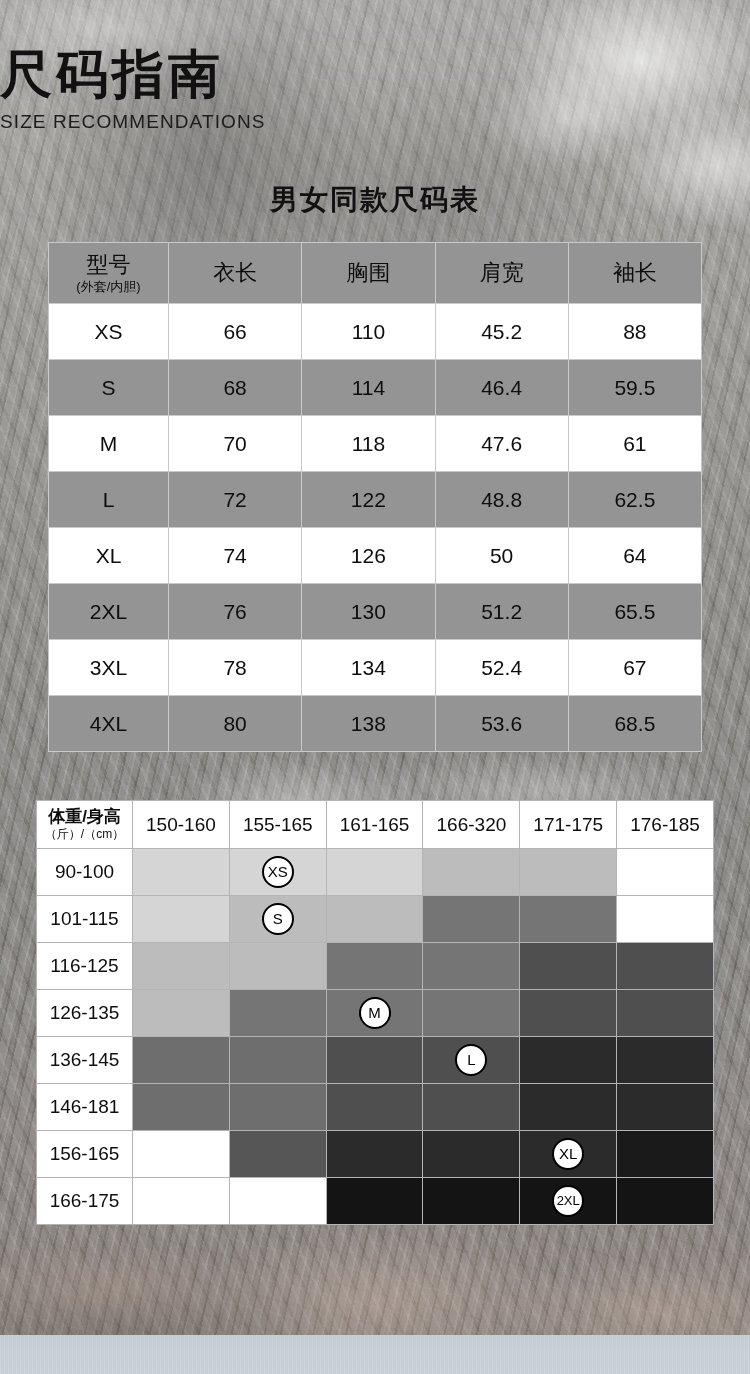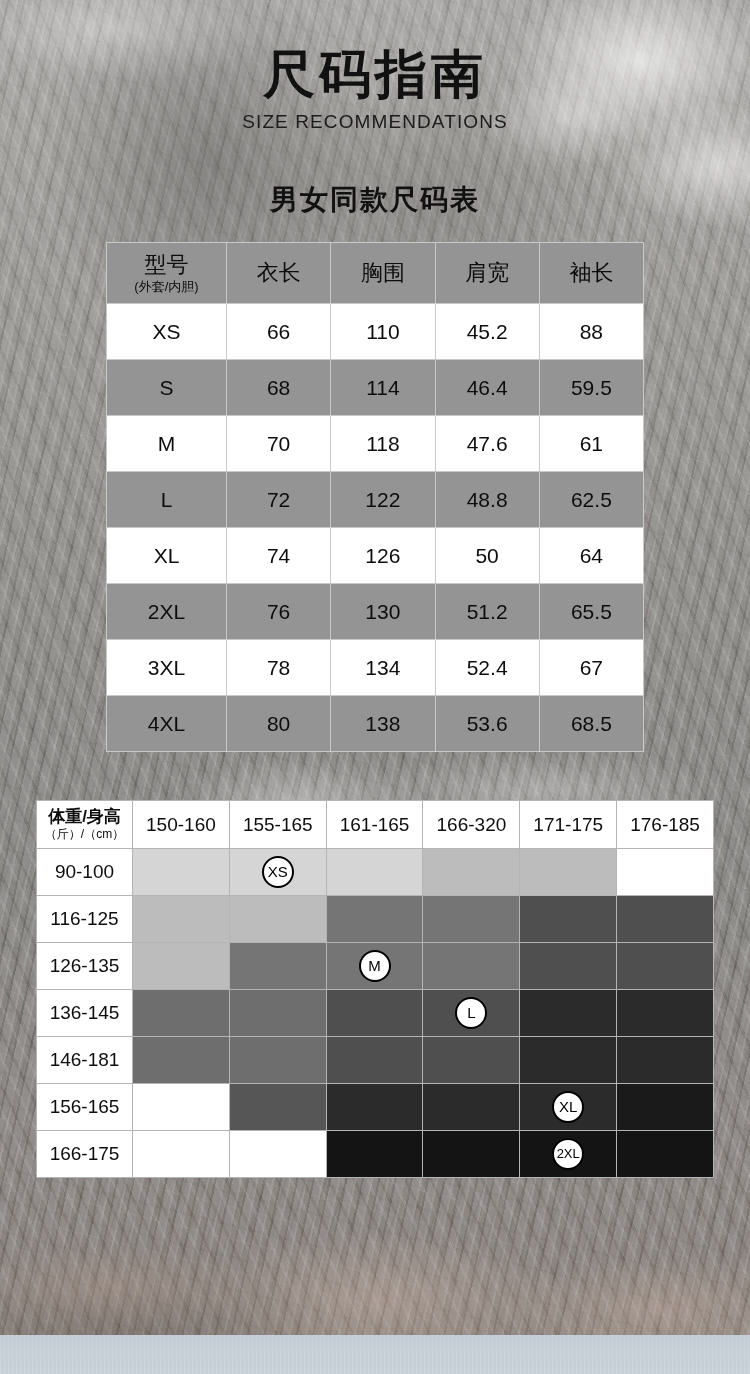--- a/index.html
+++ b/index.html
@@ -90,21 +90,21 @@
     content: "";
     position: absolute; inset: 0;
     background: repeating-linear-gradient(90deg,
       rgba(255,255,255,.25) 0 1px, rgba(0,0,0,0) 1px 4px);
     opacity: .5;
   }
 
   
   .content { position: relative; z-index: 5; }
 
-  .header { text-align: center; padding-top: 46px; }
+  .header { text-align: left; padding-top: 46px; }
   .title-cn {
     font-size: 52px;
     font-weight: bold;
     color: #111;
     letter-spacing: 4px;
     line-height: 1.08;
     margin: 0;
   }
   .title-en {
     font-size: 19px;
@@ -115,21 +115,21 @@
   .subtitle {
     text-align: center;
     font-size: 28px;
     font-weight: bold;
     color: #111;
     letter-spacing: 2px;
     margin-top: 48px;
   }
 
   
-  .tbl1-wrap { margin: 23px auto 0; width: 538px; }
+  .tbl1-wrap { margin: 23px auto 0; width: 654px; }
   table.t1 {
     width: 100%;
     border-collapse: collapse;
     table-layout: fixed;
   }
   table.t1 th, table.t1 td {
     border: 1px solid #c9c9c9;
     text-align: center;
     font-size: 21px;
     color: #0d0d0d;
@@ -339,20 +339,31 @@
               <td class="cell" style="background: rgb(213, 213, 213);"></td>
               <td class="cell" style="background: rgb(213, 213, 213);">
                 <span class="marker">XS</span>
               </td>
               <td class="cell" style="background: rgb(213, 213, 213);"></td>
               <td class="cell" style="background: rgb(188, 188, 188);"></td>
               <td class="cell" style="background: rgb(188, 188, 188);"></td>
               <td class="cell" style="background: rgb(255, 255, 255);"></td>
             </tr>
             <tr>
+              <td class="rowhdr">101-115</td>
+              <td class="cell" style="background: rgb(213, 213, 213);"></td>
+              <td class="cell" style="background: rgb(188, 188, 188);">
+                <span class="marker">S</span>
+              </td>
+              <td class="cell" style="background: rgb(188, 188, 188);"></td>
+              <td class="cell" style="background: rgb(117, 117, 117);"></td>
+              <td class="cell" style="background: rgb(117, 117, 117);"></td>
+              <td class="cell" style="background: rgb(255, 255, 255);"></td>
+            </tr>
+            <tr>
               <td class="rowhdr">116-125</td>
               <td class="cell" style="background: rgb(188, 188, 188);"></td>
               <td class="cell" style="background: rgb(188, 188, 188);"></td>
               <td class="cell" style="background: rgb(117, 117, 117);"></td>
               <td class="cell" style="background: rgb(117, 117, 117);"></td>
               <td class="cell" style="background: rgb(79, 79, 79);"></td>
               <td class="cell" style="background: rgb(79, 79, 79);"></td>
             </tr>
             <tr>
               <td class="rowhdr">126-135</td>

